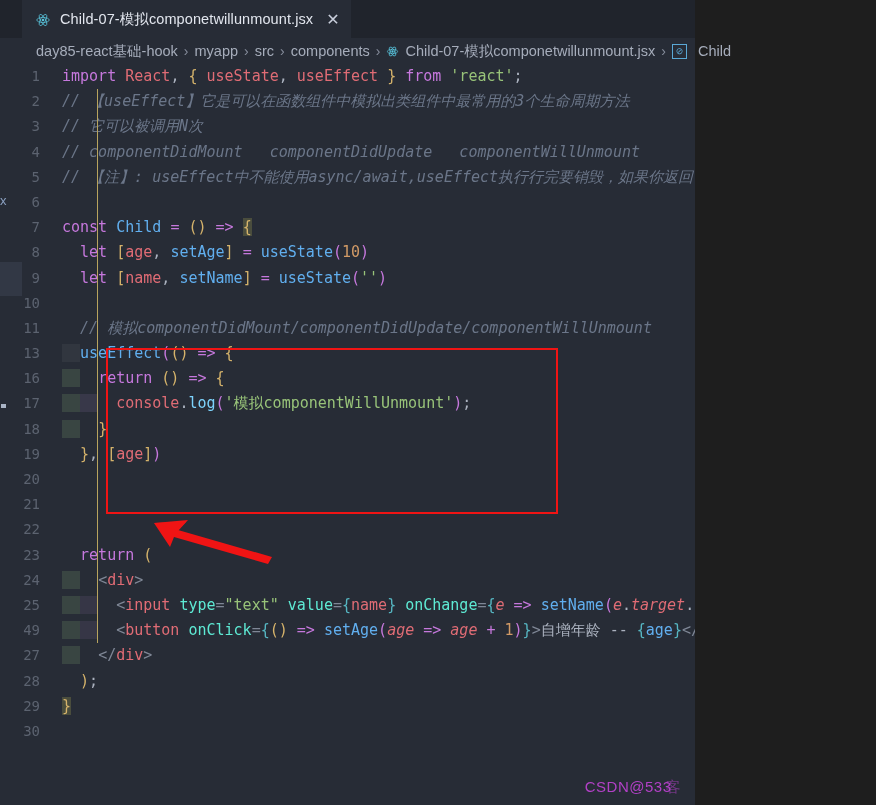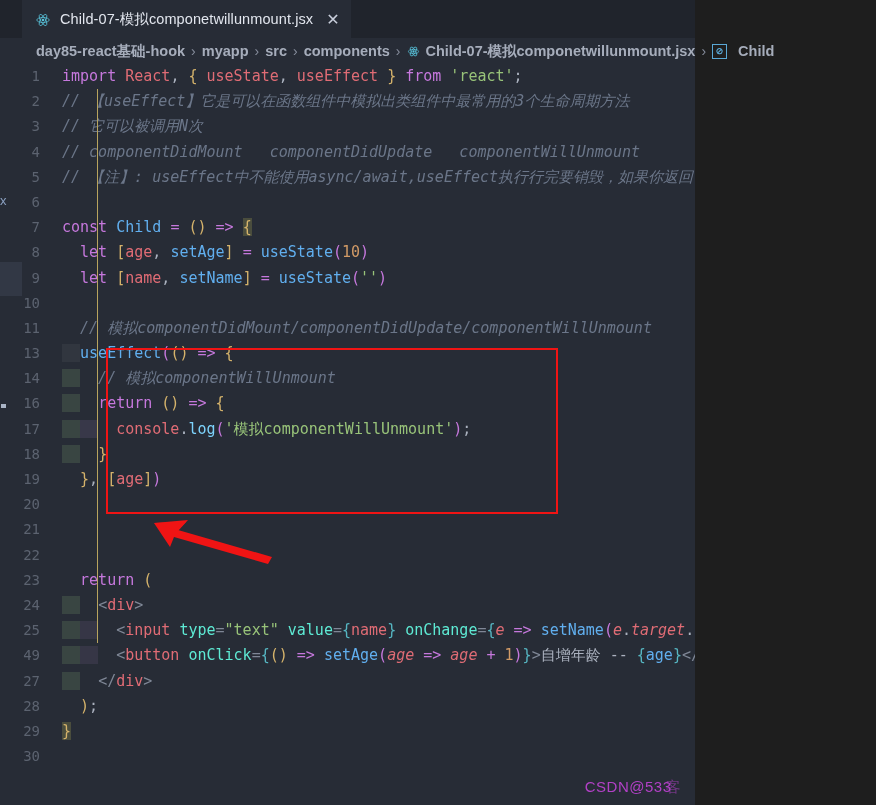--- a/index.html
+++ b/index.html
@@ -60,21 +60,21 @@
   .tabbar-rest{flex:1;background:#20242c;}
 
   
   .breadcrumb{
     height:26px;min-height:26px;background:#272c36;
     display:flex;align-items:center;
     padding-left:36px;gap:0;position:relative;z-index:3;
     font-family:"Liberation Sans",sans-serif;
     font-size:14.5px;color:#a6adbb;white-space:nowrap;
   }
-  .crumb{color:#a6adbb;display:inline-flex;align-items:center;gap:6px;cursor:pointer;font-weight:bold;}
+  .crumb{color:#a6adbb;display:inline-flex;align-items:center;gap:6px;cursor:pointer;}
   .crumb-sep{color:#7d8characters;}
   .crumb-sep{color:#868d9c;padding:0 6px;font-size:14px;}
   .crumb .react-ico-sm{width:13px;height:13px;display:block;}
   .sym-badge{
     display:inline-flex;align-items:center;justify-content:center;
     width:15px;height:15px;border:1px solid #5aa8d6;color:#5aa8d6;
     font-size:9px;font-family:"Liberation Sans",sans-serif;
     margin-right:5px;box-sizing:border-box;
   }
 
@@ -255,24 +255,20 @@
         <span class="ln">11</span>
         <span class="code t-cmt">  // 模拟componentDidMount/componentDidUpdate/componentWillUnmount</span>
       </div>
 
 
       <div class="row">
         <span class="ln">13</span>
         <span class="code"><span class="t-plain" style="background:#31363f;">  </span><span class="t-fn">useEffect</span><span class="t-brace-p">(</span><span class="t-brace-y">()</span><span class="t-plain"> </span><span class="t-op">=&gt;</span><span class="t-plain"> </span><span class="t-brace-y">{</span></span>
       </div>
 
-      <div class="row">
-        <span class="ln">14</span>
-        <span class="code t-cmt"><span style="background:rgba(86,110,88,.38);">  </span>  // 模拟componentWillUnmount</span>
-      </div>
 
 
       <div class="row">
         <span class="ln">16</span>
         <span class="code"><span class="t-plain" style="background:rgba(86,110,88,.38);">  </span><span class="t-plain">  </span><span class="t-kw">return</span><span class="t-plain"> </span><span class="t-brace-y">()</span><span class="t-plain"> </span><span class="t-op">=&gt;</span><span class="t-plain"> </span><span class="t-brace-y">{</span></span>
       </div>
 
       <div class="row">
         <span class="ln">17</span>
         <span class="code"><span class="t-plain" style="background:rgba(86,110,88,.38);">  </span><span class="t-plain" style="background:rgba(90,80,110,.34);">  </span><span class="t-plain">  </span><span class="t-id">console</span><span class="t-punc">.</span><span class="t-prop">log</span><span class="t-brace-p">(</span><span class="t-str">'模拟componentWillUnmount'</span><span class="t-brace-p">)</span><span class="t-punc">;</span></span>

